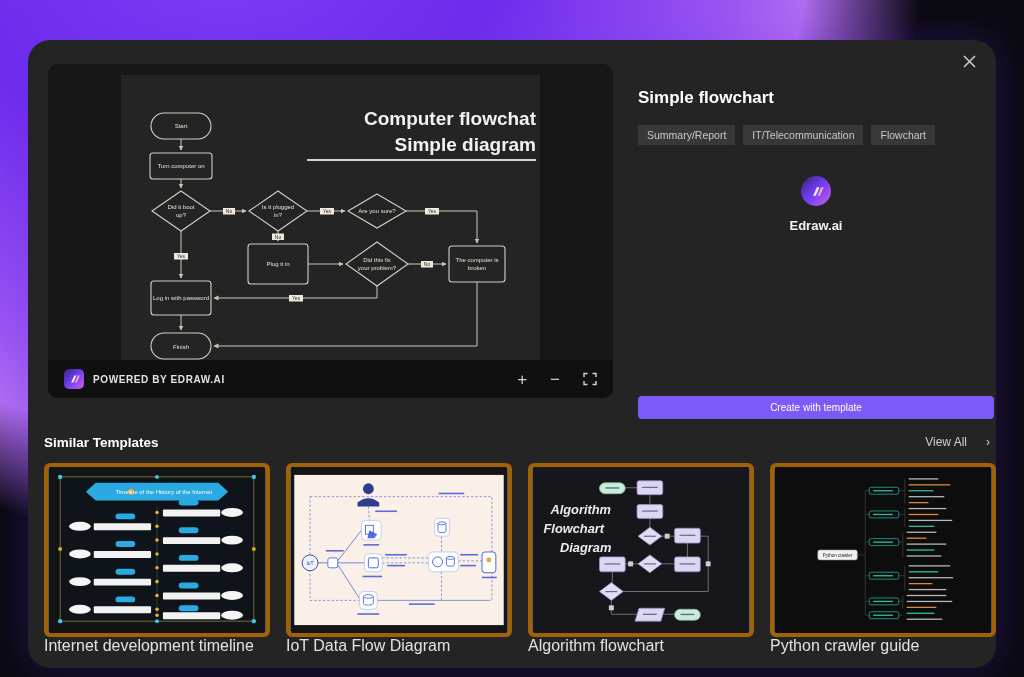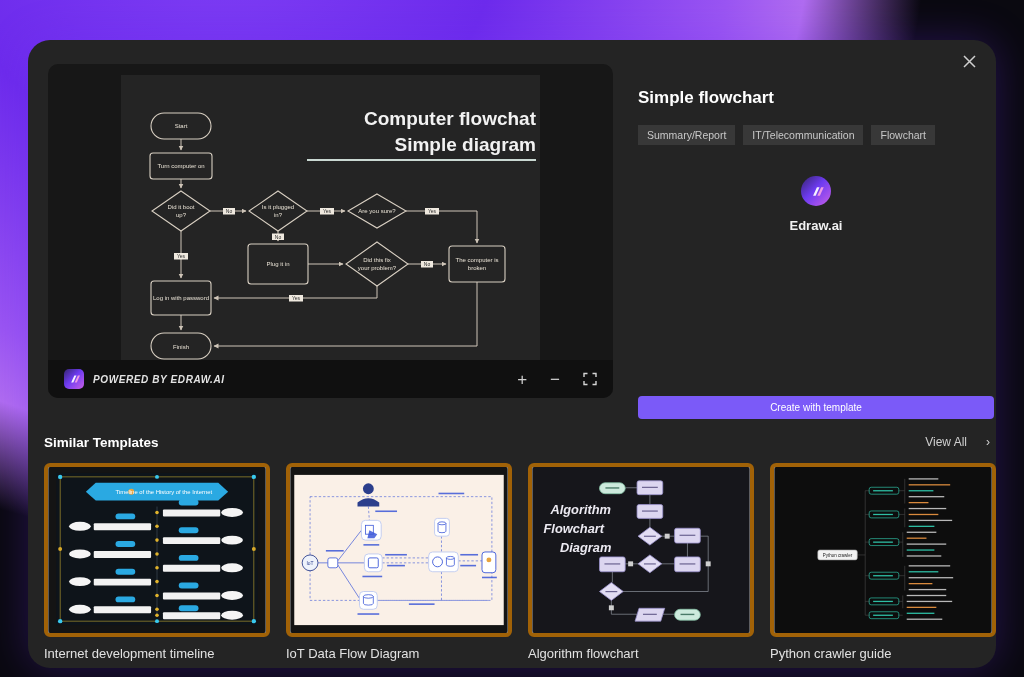--- a/index.html
+++ b/index.html
@@ -13,42 +13,42 @@
   .dialog{
     position:absolute;left:28px;top:40px;width:968px;height:628px;
     background:#242424;border-radius:22px;box-shadow:0 0 40px rgba(109,45,240,.28);
   }
   .close-btn{position:absolute;top:10px;right:16px;width:22px;height:22px;display:flex;align-items:center;justify-content:center;cursor:pointer;}
   
   .preview-card{position:absolute;left:20px;top:24px;width:565px;height:334px;background:#171717;border-radius:10px;overflow:hidden;}
   .preview-image{position:absolute;left:73px;top:11px;width:419px;height:285px;background:#242424;}
   .preview-bar{position:absolute;left:0;bottom:0;width:100%;height:38px;background:#101010;display:flex;align-items:center;padding:0 16px;box-sizing:border-box;}
   .logo-sq{width:20px;height:20px;border-radius:5px;background:linear-gradient(135deg,#35246e,#6d3bf0 45%,#c95fe8);display:flex;align-items:center;justify-content:center;flex:0 0 auto;}
-  .powered{margin-left:9px;font-size:10px;font-weight:bold;letter-spacing:.6px;color:#e3e3e3;font-style:italic;}
+  .powered{margin-left:9px;font-size:10px;font-weight:bold;letter-spacing:.6px;color:#e3e3e3;}
   .bar-controls{margin-left:auto;display:flex;align-items:center;gap:23px;color:#d5d5d5;}
   .zoom-glyph{font-size:17px;line-height:1;cursor:pointer;color:#cfcfcf;}
   
   .panel{position:absolute;left:610px;top:48px;width:356px;}
   .panel-title{font-size:17px;font-weight:bold;color:#ffffff;margin:0;}
   .tag-row{display:flex;gap:8px;margin-top:17px;}
   .tag{background:#383838;color:#c9c9c9;font-size:10.5px;padding:4px 9px;border-radius:0;white-space:nowrap;cursor:pointer;}
   .author-row{display:flex;align-items:center;gap:12px;margin-top:31px;flex-direction:column;}
   .logo-circle{width:30px;height:30px;border-radius:50%;background:linear-gradient(135deg,#35246e,#6d3bf0 45%,#c95fe8);display:flex;align-items:center;justify-content:center;}
   .author-name{font-size:13px;font-weight:bold;color:#f2f2f2;}
   .cta{position:absolute;left:0;top:308px;width:100%;height:23px;background:#7b5af8;border:none;border-radius:4px;color:#fff;font-size:10px;font-family:"Liberation Sans",sans-serif;cursor:pointer;}
   
   .similar{position:absolute;left:16px;right:6px;top:393px;}
   .similar-head{display:flex;align-items:center;justify-content:space-between;height:18px;}
   .similar-title{font-size:13.5px;font-weight:bold;color:#ffffff;}
   .view-all{display:flex;align-items:center;gap:19px;color:#cfcfcf;font-size:12px;cursor:pointer;}
   .tiles{display:flex;gap:22px;margin-top:12px;}
   .tile{width:220px;flex:0 0 auto;}
   .thumb{width:218px;height:166px;background:#ffffff;border:4px solid #a16207;border-radius:6px;overflow:hidden;position:relative;cursor:pointer;}
   .thumb svg{display:block;}
-  .tile-label{margin-top:9px;font-size:13px;color:#e2e2e2;white-space:nowrap;overflow:hidden;}
+  .tile-label{margin-top:0;font-size:16px;color:#e2e2e2;white-space:nowrap;overflow:hidden;}
   svg text{font-family:"Liberation Sans",sans-serif;}
 </style>
 </head>
 <body>
 
 <div class="dialog">
 
   <div class="close-btn">
     <svg width="13" height="13" viewBox="0 0 13 13">
         <path d="M1,1 L12,12 M12,1 L1,12" stroke="#cfcfcf" stroke-width="1.5"></path>

